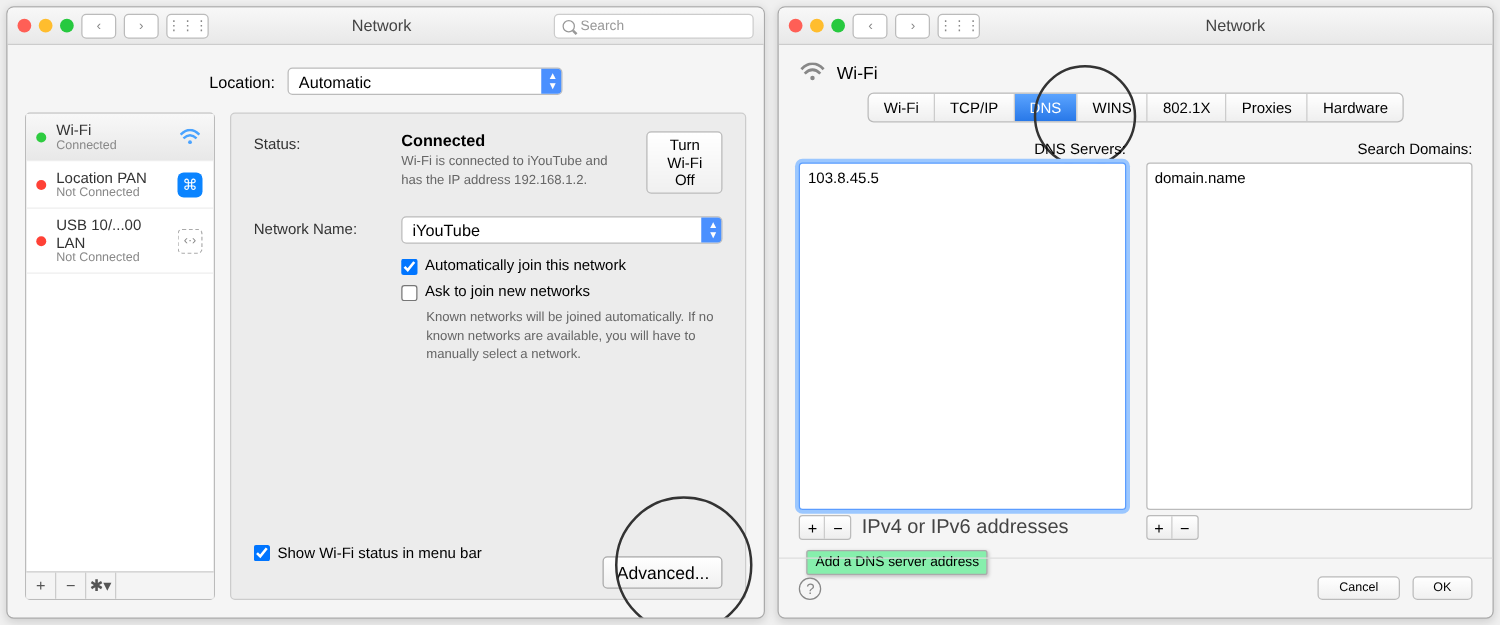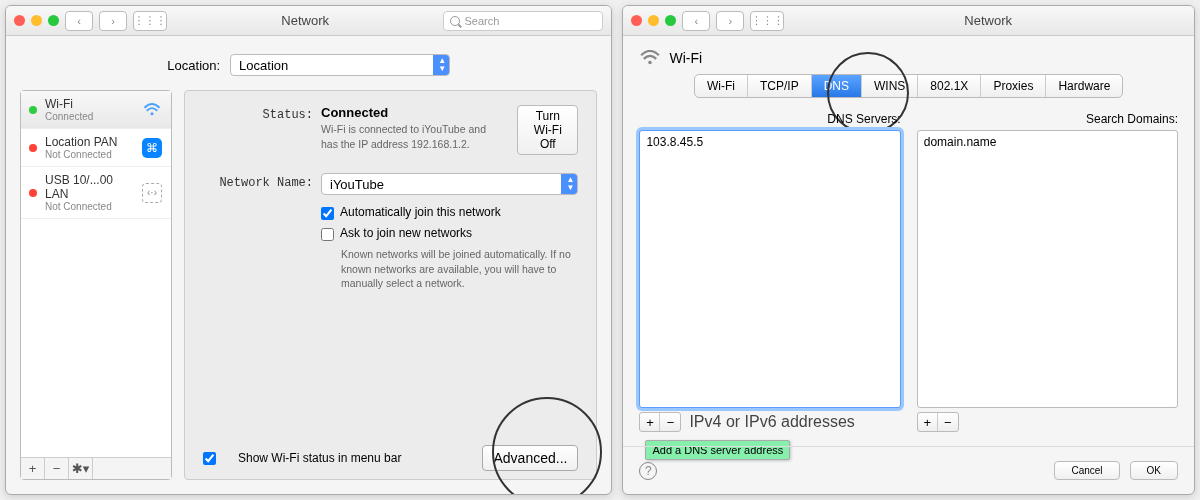--- a/index.html
+++ b/index.html
@@ -39,28 +39,28 @@
 .side-txt .sub { font-size: 10px; color: #888; }
 .side-icon { width: 22px; height: 22px; display: flex; align-items: center; justify-content: center; }
 .wifi-arc { width: 18px; height: 14px; }
 .bt-icon { width: 20px; height: 20px; background: #0b84ff; border-radius: 5px; color: #fff; font-size: 12px; display: flex; align-items: center; justify-content: center; }
 .lan-icon { width: 20px; height: 20px; border: 1px dashed #aaa; border-radius: 4px; font-size: 10px; display: flex; align-items: center; justify-content: center; color: #888; }
 .side-footer { margin-top: auto; border-top: 1px solid #ccc; display: flex; height: 22px; background: #f4f4f4; }
 .side-footer .btn { width: 24px; border-right: 1px solid #ccc; display: flex; align-items: center; justify-content: center; font-size: 13px; color: #555; }
 
 .content { flex: 1; background: #ececec; border: 1px solid #ccc; border-radius: 4px; padding: 14px 18px; position: relative; font-size: 12px; }
 .row { display: flex; align-items: flex-start; gap: 8px; margin-bottom: 10px; }
-.row .lbl { width: 110px; text-align: right; color: #333; padding-top: 3px; font-family: Liberation Mono, monospace; }
+.row .lbl { width: 110px; color: #333; padding-top: 3px; }
 .row .val { flex: 1; }
 .status-val { font-weight: 600; font-size: 13px; }
 .btn-mac { background: linear-gradient(#fff, #f0f0f0); border: 1px solid #bbb; border-radius: 4px; padding: 3px 10px; font-size: 12px; }
 .hint { font-size: 10.5px; color: #666; line-height: 1.4; margin-top: 2px; }
 .chk { display: flex; align-items: flex-start; gap: 6px; margin-bottom: 6px; }
 .chk input { margin-top: 2px; }
-.show-row { position: absolute; bottom: 14px; left: 18px; display: flex; align-items: center; gap: 22px; font-size: 12px; }
+.show-row { position: absolute; bottom: 30px; left: 18px; display: flex; align-items: center; gap: 6px; font-size: 12px; }
 .adv-btn { position: absolute; bottom: 8px; right: 18px; }
 .adv-btn button { font-size: 14px; padding: 4px 10px; background: linear-gradient(#fff, #f0f0f0); border: 1px solid #aaa; border-radius: 4px; }
 .highlight-circle { position: absolute; border: 2px solid #333; border-radius: 50%; pointer-events: none; }
 .hc-left { width: 110px; height: 110px; bottom: -28px; right: -6px; }
 .help-icon { width: 18px; height: 18px; border: 1.5px solid #888; border-radius: 50%; color: #888; font-size: 12px; display: flex; align-items: center; justify-content: center; }
 
 
 .right-body { padding: 14px 16px; display: flex; flex-direction: column; flex: 1; font-size: 12px; }
 .wifi-header { display: flex; align-items: center; gap: 8px; font-size: 14px; font-weight: 500; margin-bottom: 8px; }
 .tabs-wrap { position: relative; }
@@ -99,21 +99,21 @@
     <div class="title-txt">Network</div>
     <div class="search">
       <span class="search-icon"></span>
       <span>Search</span>
     </div>
   </div>
 
   <div class="loc-row">
     <span>Location:</span>
     <div class="mac-select">
-      <span>Location</span>
+      <span>Automatic</span>
       <div class="arrows">
           <div>▲</div>
           <div>▼</div>
         </div>
     </div>
   </div>
 
   <div class="main-area">
     <div class="sidebar">
       <div class="side-item sel">

